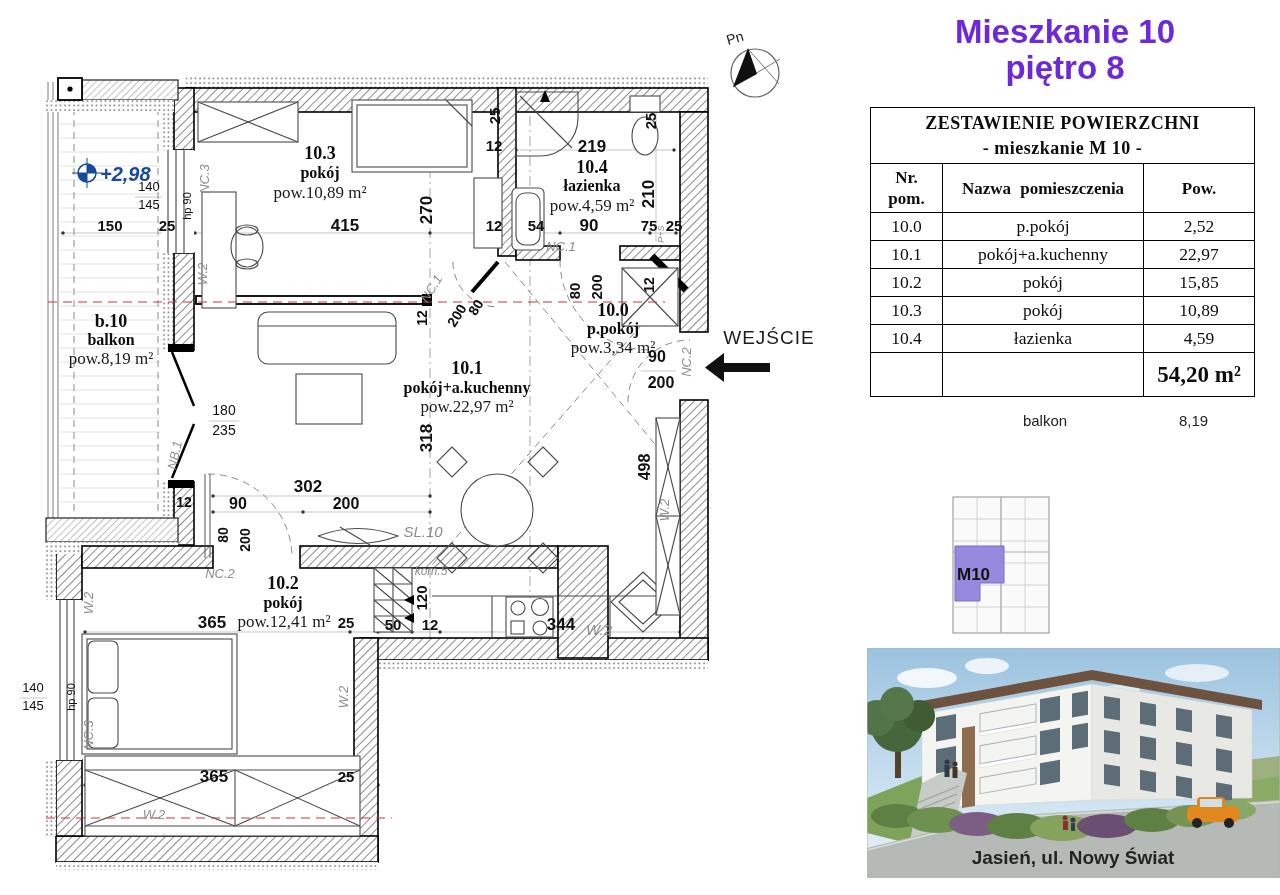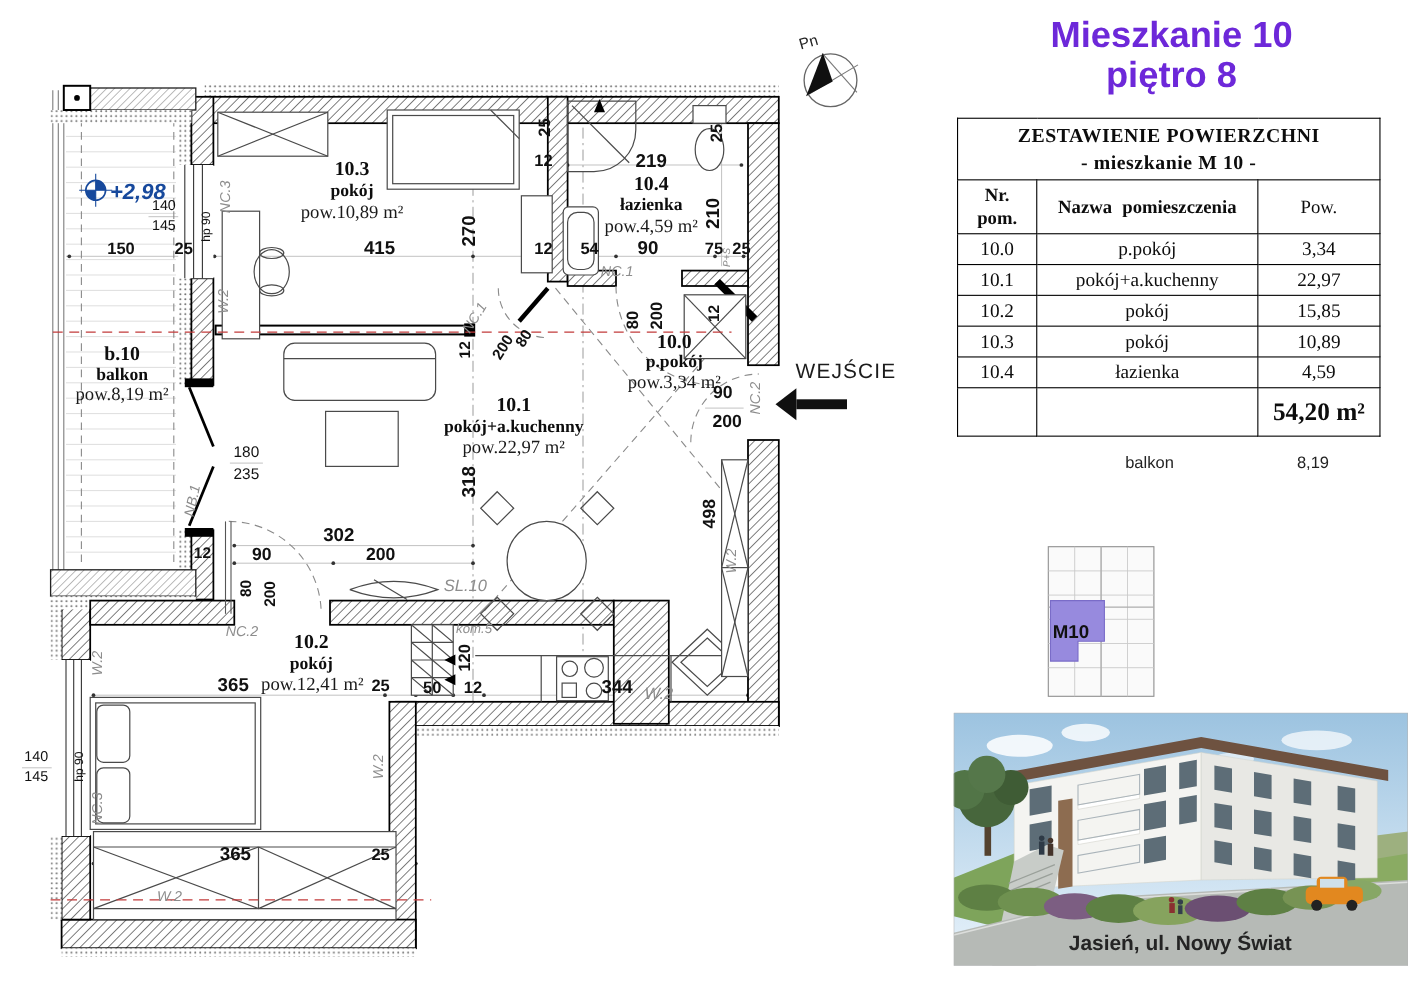--- a/index.html
+++ b/index.html
@@ -42,21 +42,21 @@
   .nd{fill:#333;}
 
   
   .title{position:absolute;left:940px;top:14px;width:250px;text-align:center;
          font-weight:800;font-size:33px;line-height:36px;color:#6d28d9;}
   table.area{position:absolute;left:870px;top:107px;border-collapse:collapse;
          font-family:"Liberation Serif",serif;color:#0d0d0d;}
   table.area td{border:1.5px solid #000;text-align:center;vertical-align:middle;padding:0 2px;}
   td.tt{height:55px;font-weight:bold;font-size:18px;letter-spacing:.5px;line-height:25px;margin-left:10px;}
   td.hd{height:48px;font-weight:bold;font-size:17px;line-height:21px;}
-  td.hdn{font-weight:normal;font-size:17px;}
+  td.hdn{font-weight:bold;font-size:17px;}
   td.c1{width:67px;}  td.c2{width:196px;word-spacing:5px;}  td.c3{width:106px;}
   td.dr{height:27px;font-size:17.5px;}
   td.tot{height:43px;font-weight:bold;font-size:23px;}
   .balkrow{position:absolute;top:412px;font-size:15px;color:#222;
            font-family:"Liberation Sans",sans-serif;}
 </style>
 </head>
 <body>
 
 <div class="stage">
@@ -429,21 +429,21 @@
     <td class="hd c1">
       <div>Nr.</div>
       <div>pom.</div>
     </td>
     <td class="hd c2">Nazwa pomieszczenia</td>
     <td class="hd hdn c3">Pow.</td>
   </tr>
   <tr>
     <td class="dr">10.0</td>
     <td class="dr">p.pokój</td>
-    <td class="dr">3,34</td>
+    <td class="dr">2,52</td>
   </tr>
   <tr>
     <td class="dr">10.1</td>
     <td class="dr">pokój+a.kuchenny</td>
     <td class="dr">22,97</td>
   </tr>
   <tr>
     <td class="dr">10.2</td>
     <td class="dr">pokój</td>
     <td class="dr">15,85</td>

